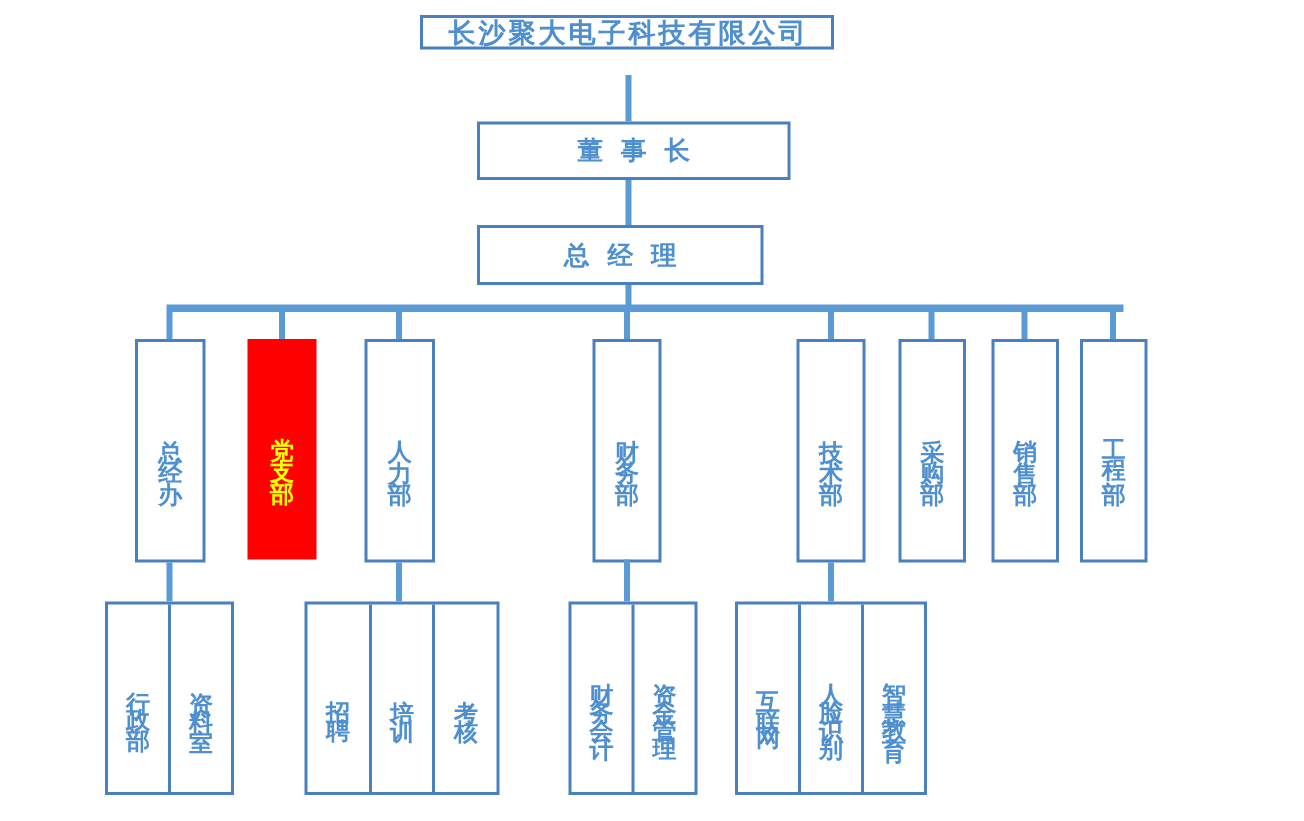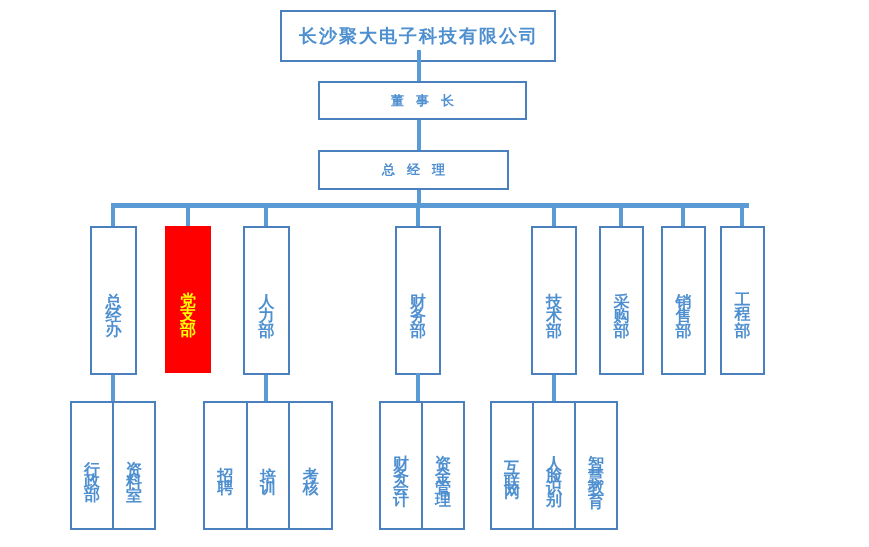--- a/index.html
+++ b/index.html
@@ -24,21 +24,21 @@
   }
   .box {
     position: absolute;
     border: 2px solid var(--border);
     background: #fff;
     display: flex;
     align-items: center;
     justify-content: center;
   }
   .hlabel {
-    font-size: 13px;
+    font-size: 17px;
     letter-spacing: 12px;
     text-indent: 12px;
     white-space: nowrap;
   }
   .company-label {
     font-size: 18px;
     letter-spacing: 2px;
     text-indent: 2px;
     white-space: nowrap;
   }
@@ -70,21 +70,21 @@
     align-items: center;
     justify-content: center;
   }
   .subgroup .col + .col { border-left: 2px solid var(--border); }
 </style>
 </head>
 <body>
 
 <div class="canvas">
 
-  <div class="box" style="left:280px; top:10px; width:276px; height:52px;">
+  <div class="box" style="left:280px; top:10px; width:276px; height:23px;">
     <span class="company-label">长沙聚大电子科技有限公司</span>
   </div>
 
   <div class="box" style="left:318px; top:81px; width:209px; height:39px;">
     <span class="hlabel">董事长</span>
   </div>
 
   <div class="box" style="left:318px; top:150px; width:191px; height:40px;">
     <span class="hlabel">总经理</span>
   </div>

